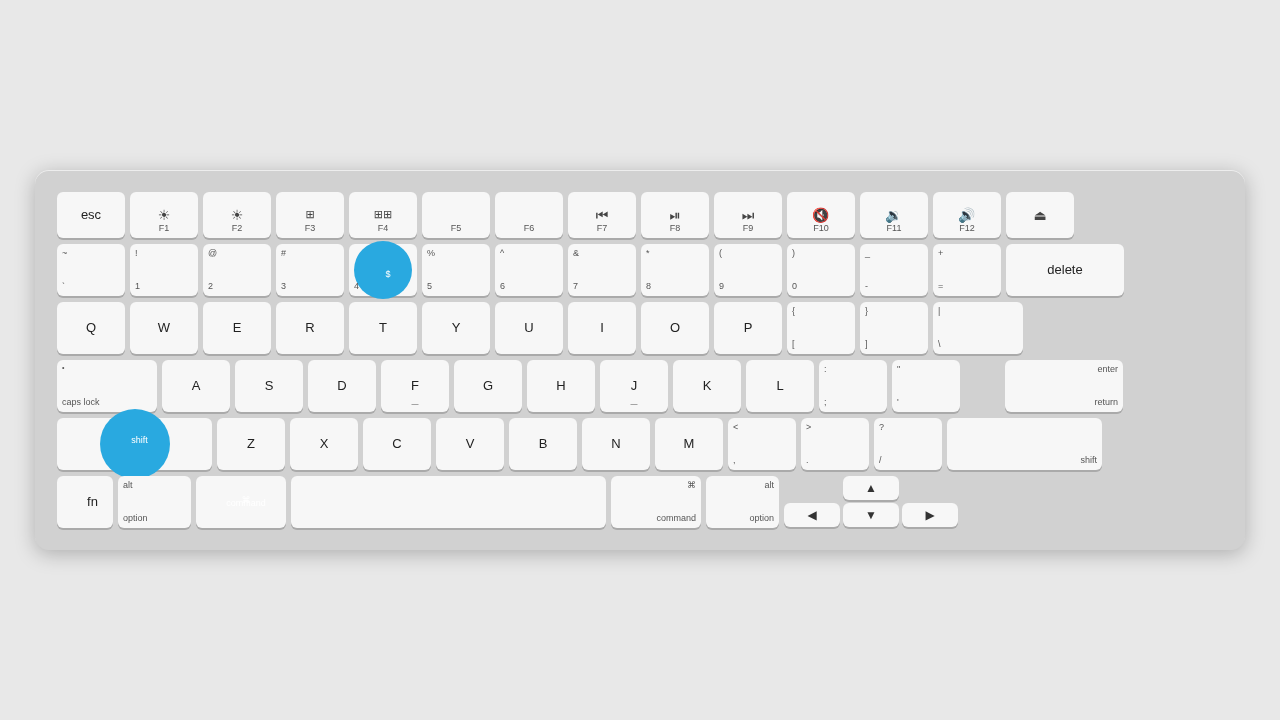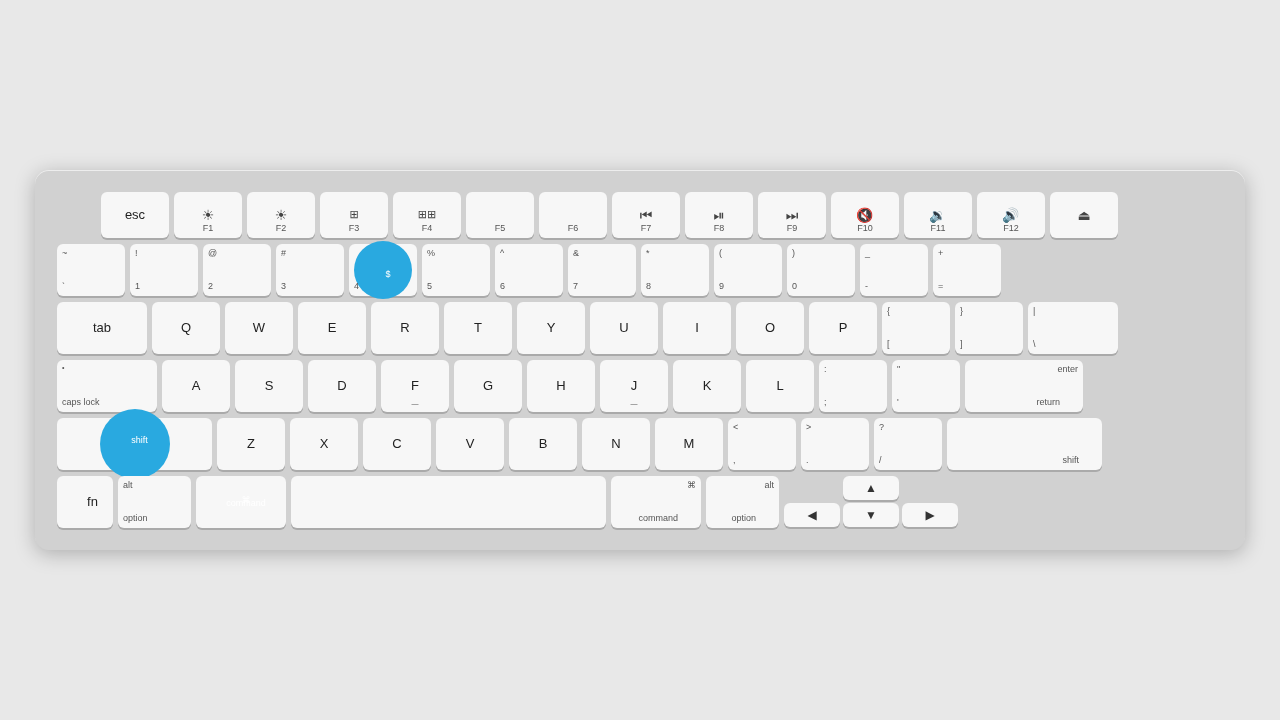--- a/index.html
+++ b/index.html
@@ -82,40 +82,40 @@
       position: absolute;
       bottom: 4px;
       left: 5px;
       white-space: nowrap;
     }
     .key .bottom-label-right {
       font-size: 9px;
       color: #555;
       position: absolute;
       bottom: 4px;
-      right: 23px;
+      right: 5px;
       white-space: nowrap;
     }
     .key .main-label {
       font-size: 13px;
       font-weight: 400;
       color: #222;
     }
     .key .icon-label {
       font-size: 14px;
       color: #444;
     }
 
     
     .w-unit { width: 68px; }
-    .w-esc { width: 68px; margin-left: 44px; }
+    .w-esc { width: 68px; }
     .w-tab { width: 90px; }
     .w-caps { width: 100px; text-align: right; }
     .w-shift-r { width: 155px; }
-    .w-enter { width: 118px; }
+    .w-enter { width: 118px; margin-left: 40px; }
     .w-delete { width: 118px; }
     .w-fn { width: 56px; padding-left: 20px; }
     .w-control { width: 73px; }
     .w-option { width: 73px; }
     .w-command { width: 90px; }
     .w-space { width: 315px; }
     .w-command-r { width: 90px; }
     .w-option-r { width: 73px; }
 
     
@@ -272,26 +272,26 @@
       <span class="bottom-label-left">0</span>
     </div>
     <div class="key w-unit">
       <span class="top-label-left">_</span>
       <span class="bottom-label-left">-</span>
     </div>
     <div class="key w-unit">
       <span class="top-label-left">+</span>
       <span class="bottom-label-left">=</span>
     </div>
+    <div class="key w-delete" style="width:118px;">
+      <span class="main-label">delete</span>
+    </div>
   </div>
 
   <div class="key-row">
-    <div class="key w-tab">
-      <span class="main-label">tab</span>
-    </div>
     <div class="key w-unit">
         <span class="main-label">Q</span>
       </div>
     <div class="key w-unit">
         <span class="main-label">W</span>
       </div>
     <div class="key w-unit">
         <span class="main-label">E</span>
       </div>
     <div class="key w-unit">

